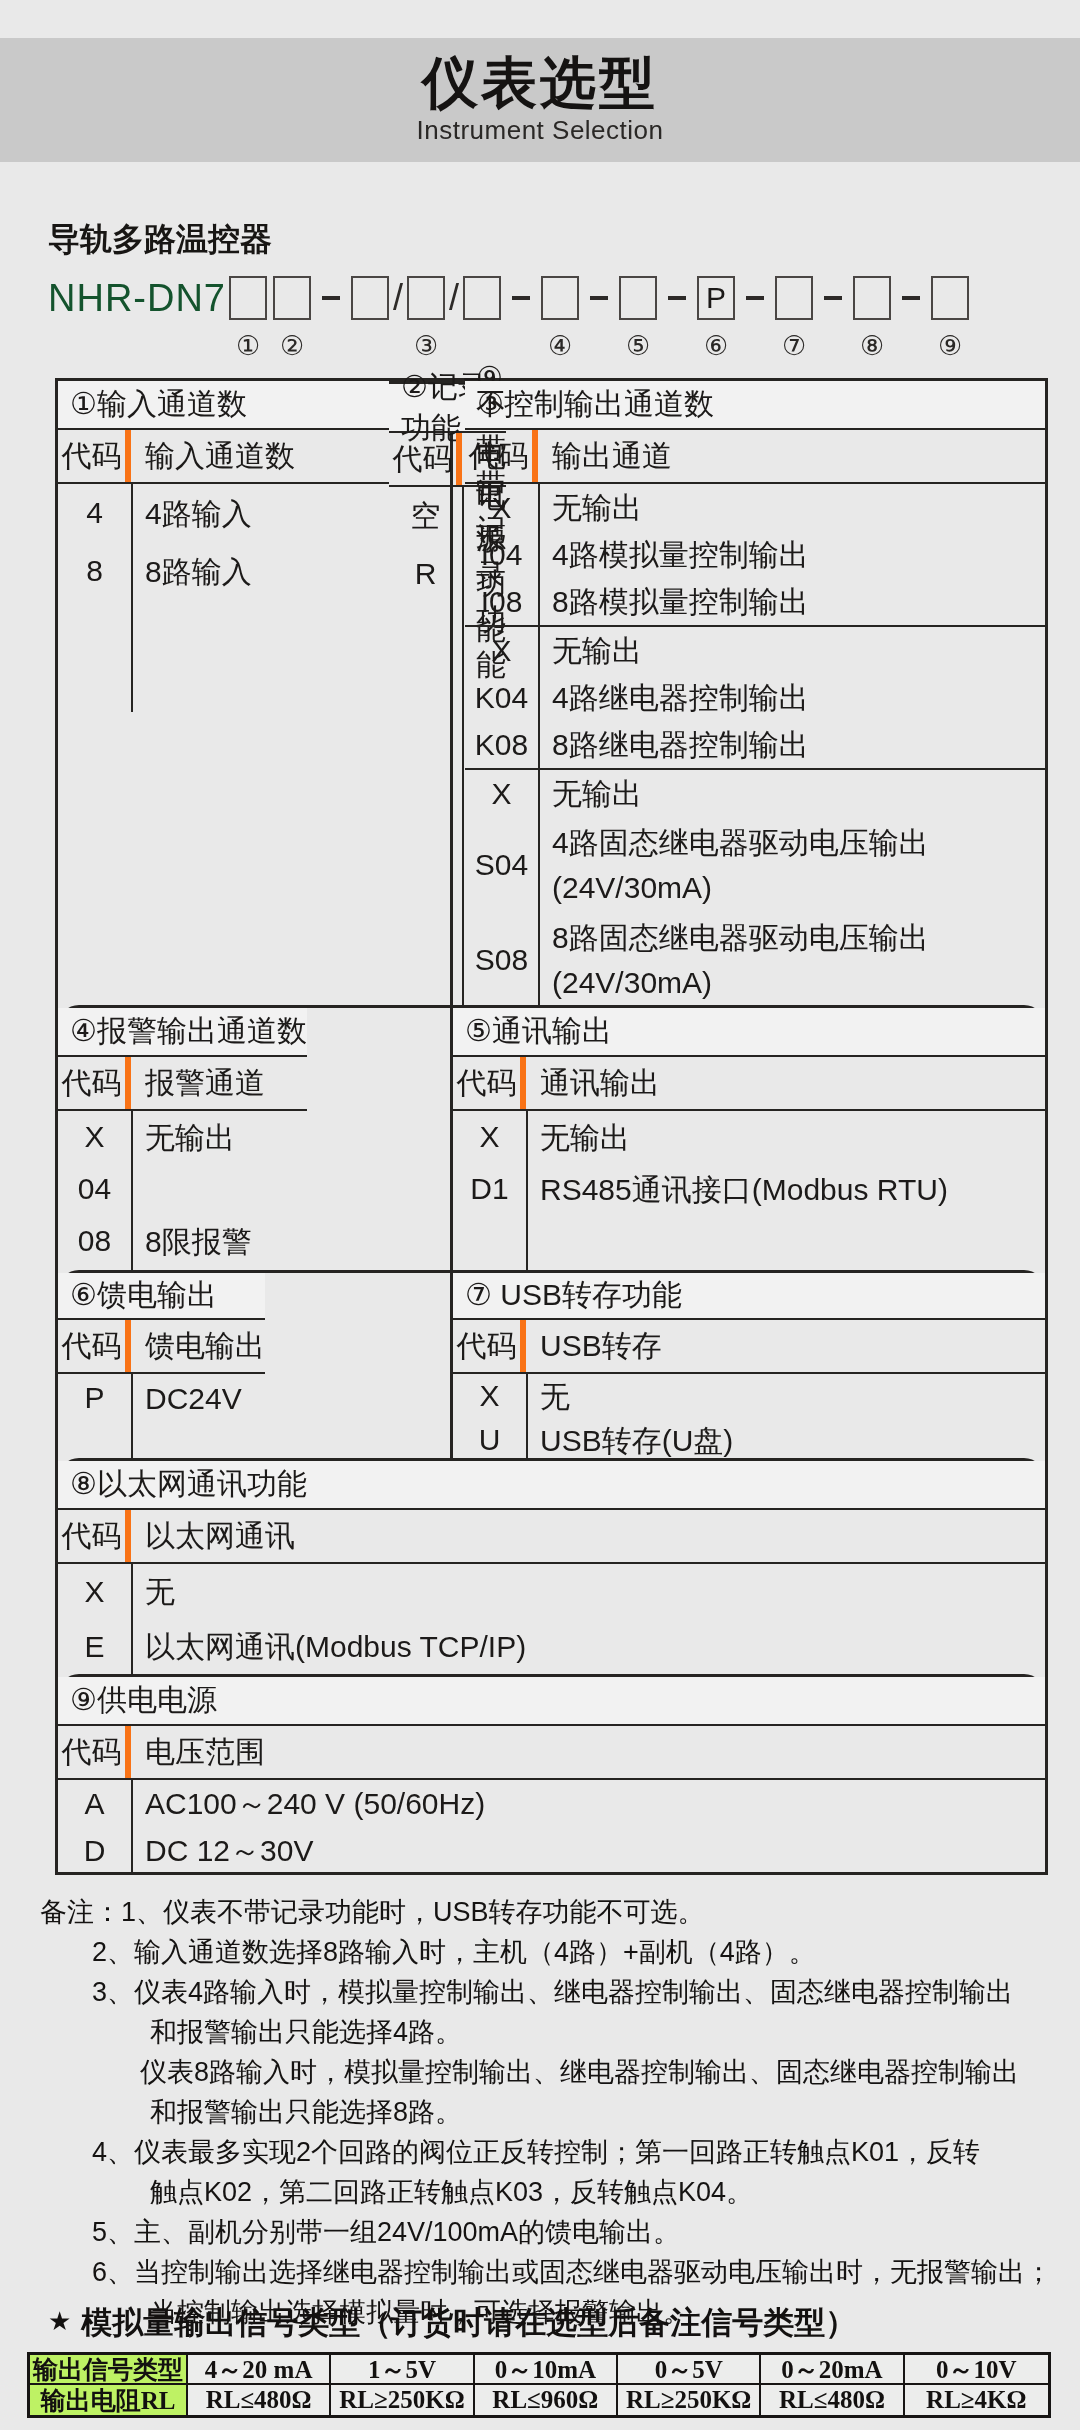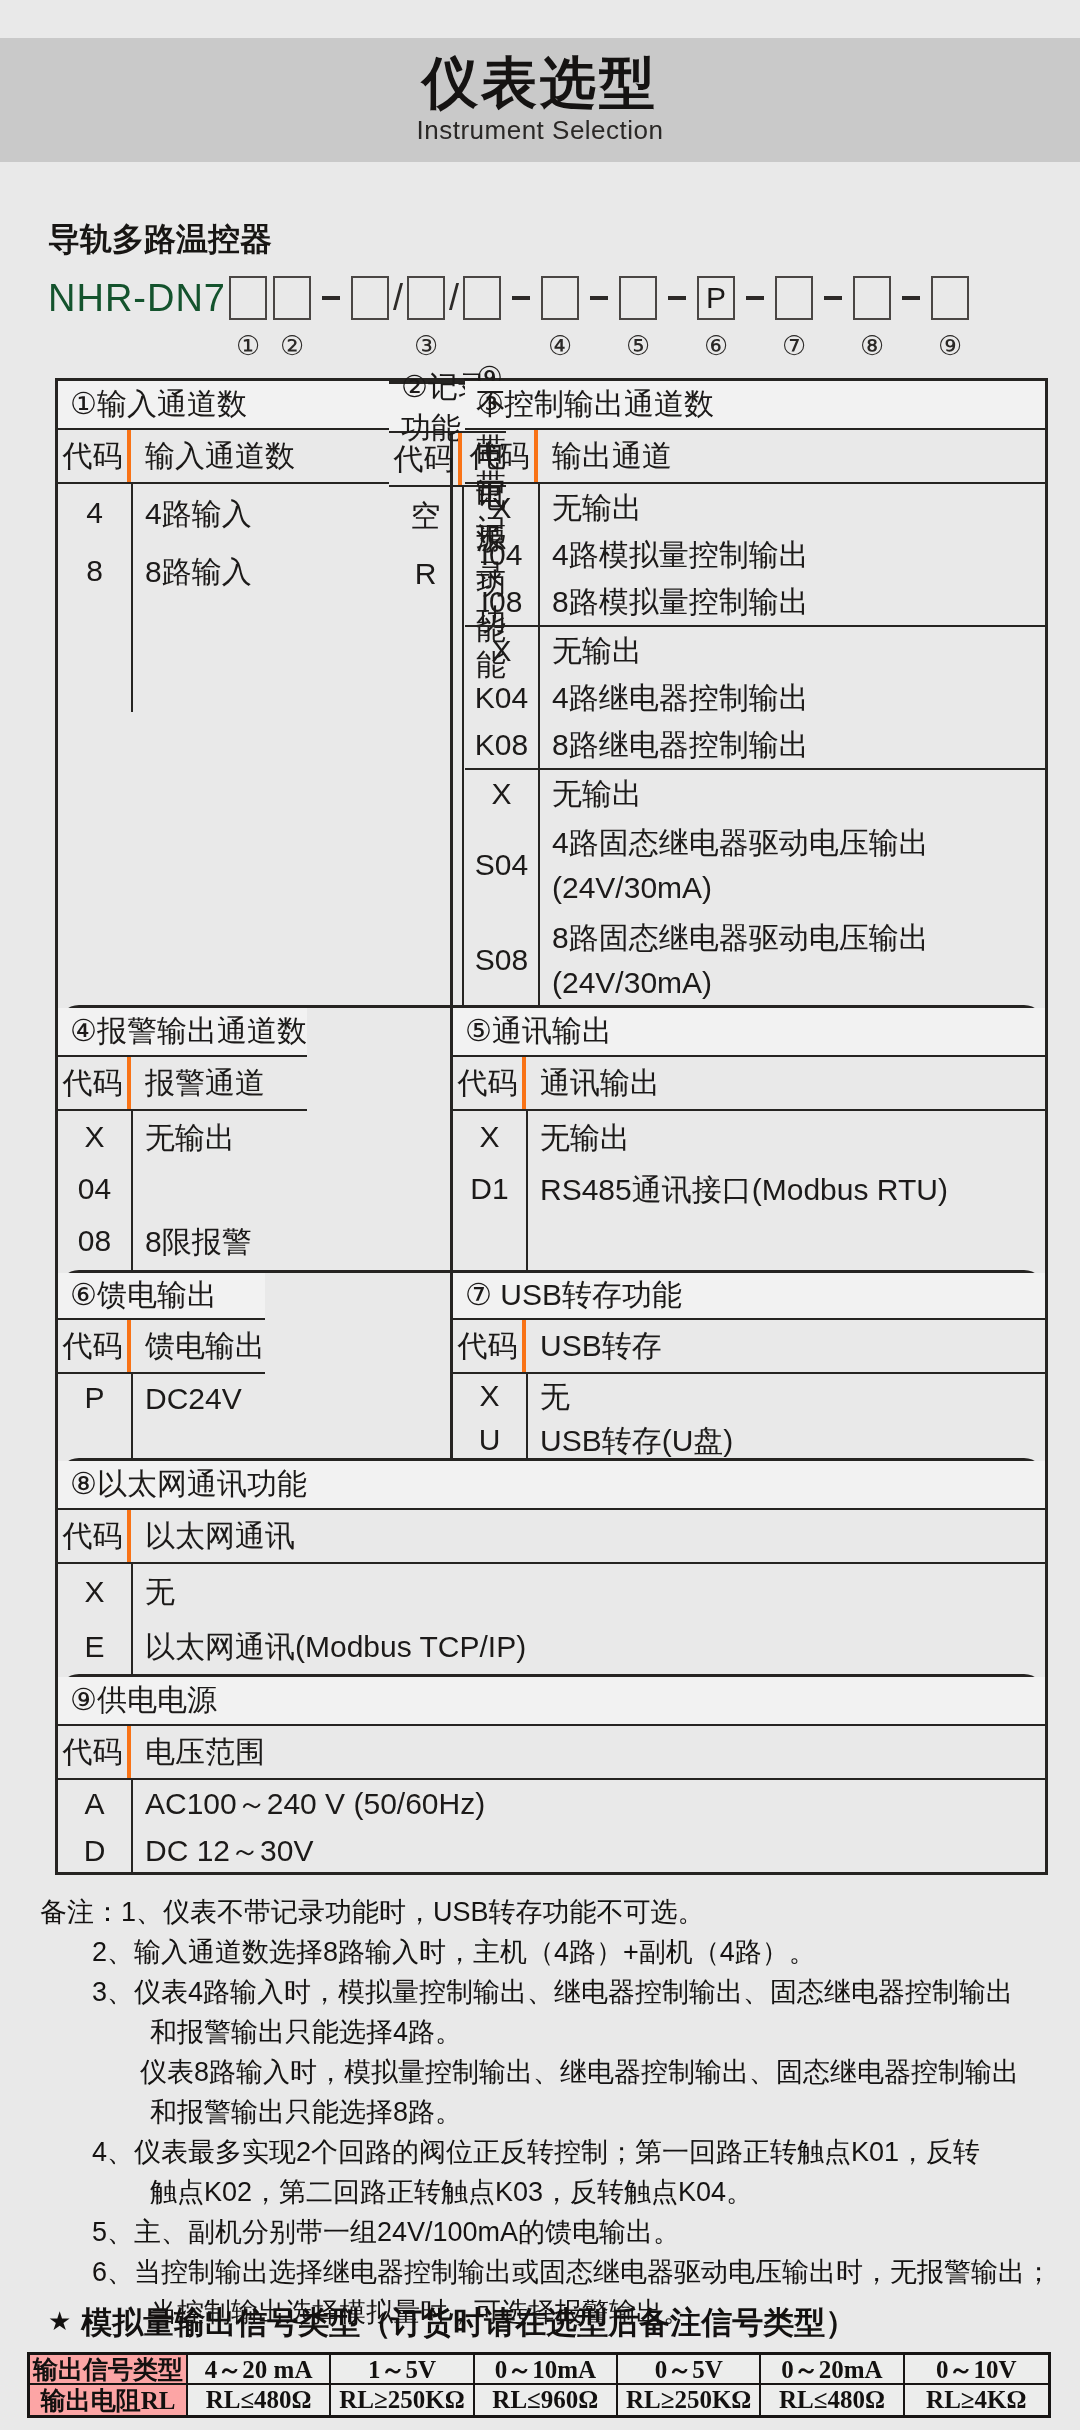--- a/index.html
+++ b/index.html
@@ -34,21 +34,21 @@
   .bandB{height:267px;}
   .bandC{height:188px;}
   .bandD{height:217px;}
   .bandE{height:198px;}
   .section{display:flex;flex-direction:column;box-sizing:border-box;min-height:0;}
   .sec-header{height:47px;flex:0 0 47px;display:flex;align-items:center;padding-left:12px;
               background:#f2f2f2;border-bottom:2px solid #262422;font-size:30px;font-weight:500;color:#1c1a19;}
   .code-row{height:52px;flex:0 0 52px;display:flex;border-bottom:2px solid #262422;
             font-size:30px;font-weight:500;align-items:stretch;}
   .code-row .ccell{width:73px;flex:0 0 73px;display:flex;align-items:center;justify-content:center;
-                   border-right:4px solid #f97316;box-sizing:border-box;}
+                   border-right:6px solid #f97316;box-sizing:border-box;}
   .code-row .dcell{flex:1;display:flex;align-items:center;padding-left:14px;}
   .sec-body{flex:1;position:relative;display:flex;flex-direction:column;min-height:0;}
   .sec-body .vline{position:absolute;left:73px;top:0;bottom:0;width:2px;background:#262422;}
   .trow{display:flex;align-items:stretch;font-size:30px;}
   .trow .ccell{width:73px;flex:0 0 73px;display:flex;align-items:center;justify-content:center;}
   .trow .dcell{flex:1;display:flex;flex-direction:column;justify-content:center;padding-left:14px;}
   .trow.divtop{border-top:2px solid #262422;}
   .trow .dline{line-height:1.5;}
   #sec1{height:331px;flex:0 0 331px;}
   #sec2{flex:1;border-top:3px solid #262422;}
@@ -73,21 +73,21 @@
   
   .star-line{position:absolute;left:48px;top:2302px;font-size:31px;font-weight:700;color:#131110;}
   .star-line .star{font-size:26px;margin-right:10px;position:relative;top:-3px;}
   
   .sig-table{position:absolute;left:27px;top:2352px;width:1024px;border:3px solid #171514;
              box-sizing:border-box;display:grid;grid-template-columns:158px repeat(6,1fr);
              font-family:"Liberation Serif","DejaVu Serif",serif;font-weight:700;font-size:25px;color:#131110;}
   .sig-cell{height:30px;display:flex;align-items:center;justify-content:center;
             border-right:2px solid #171514;border-bottom:2px solid #171514;box-sizing:border-box;
             background:#ecedec;white-space:nowrap;}
-  .sig-cell.hdr{background:#fca5a5;}
+  .sig-cell.hdr{background:#bef264;}
   .sig-cell.last-col{border-right:none;}
   .sig-cell.last-row{border-bottom:none;}
 </style>
 </head>
 <body>
 
 <div class="page">
 
   <div class="band-top">
     <div class="big-title">仪表选型</div>

